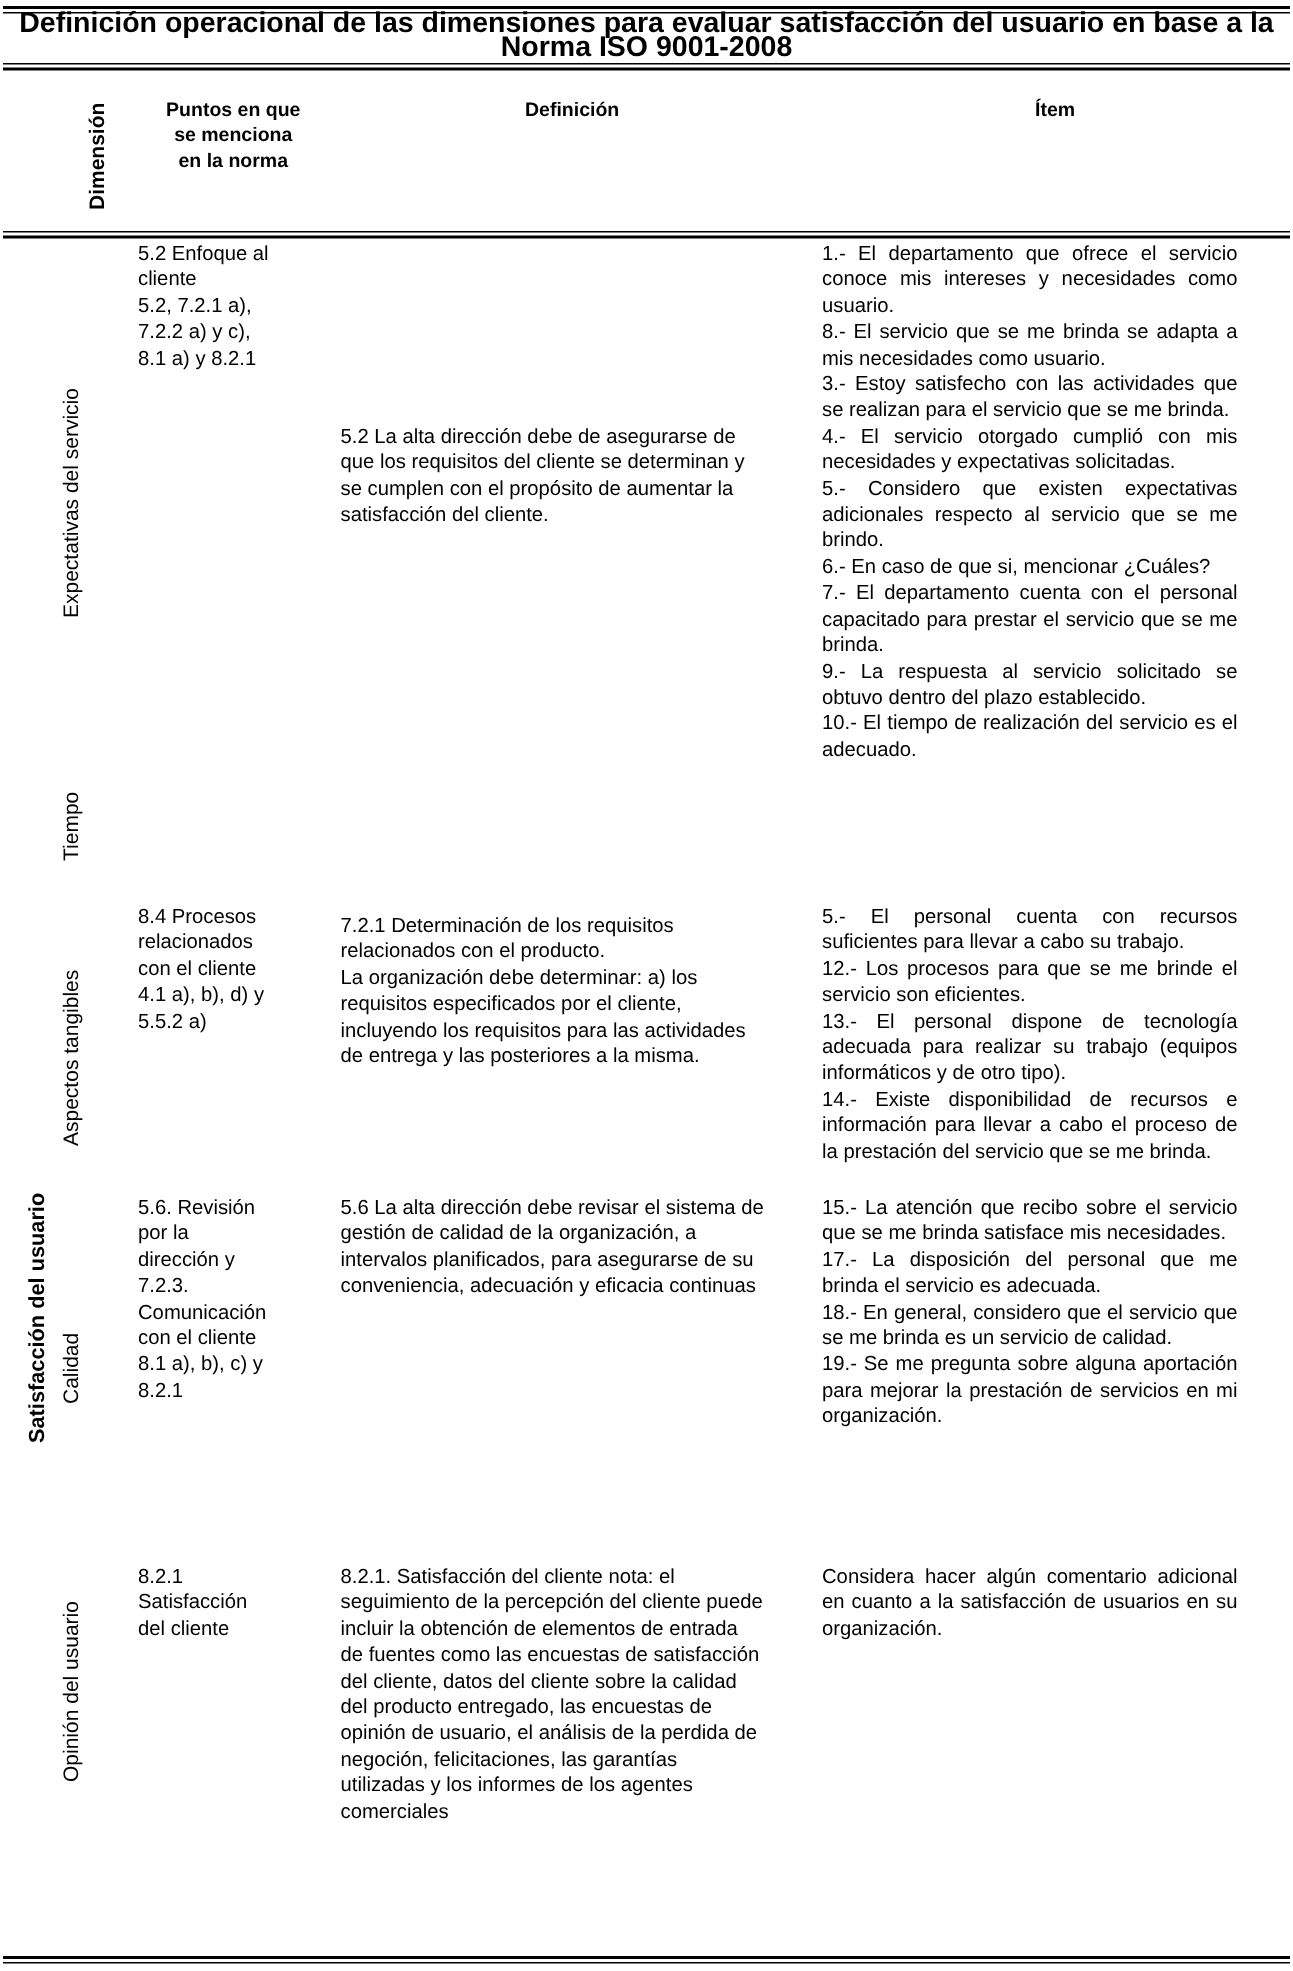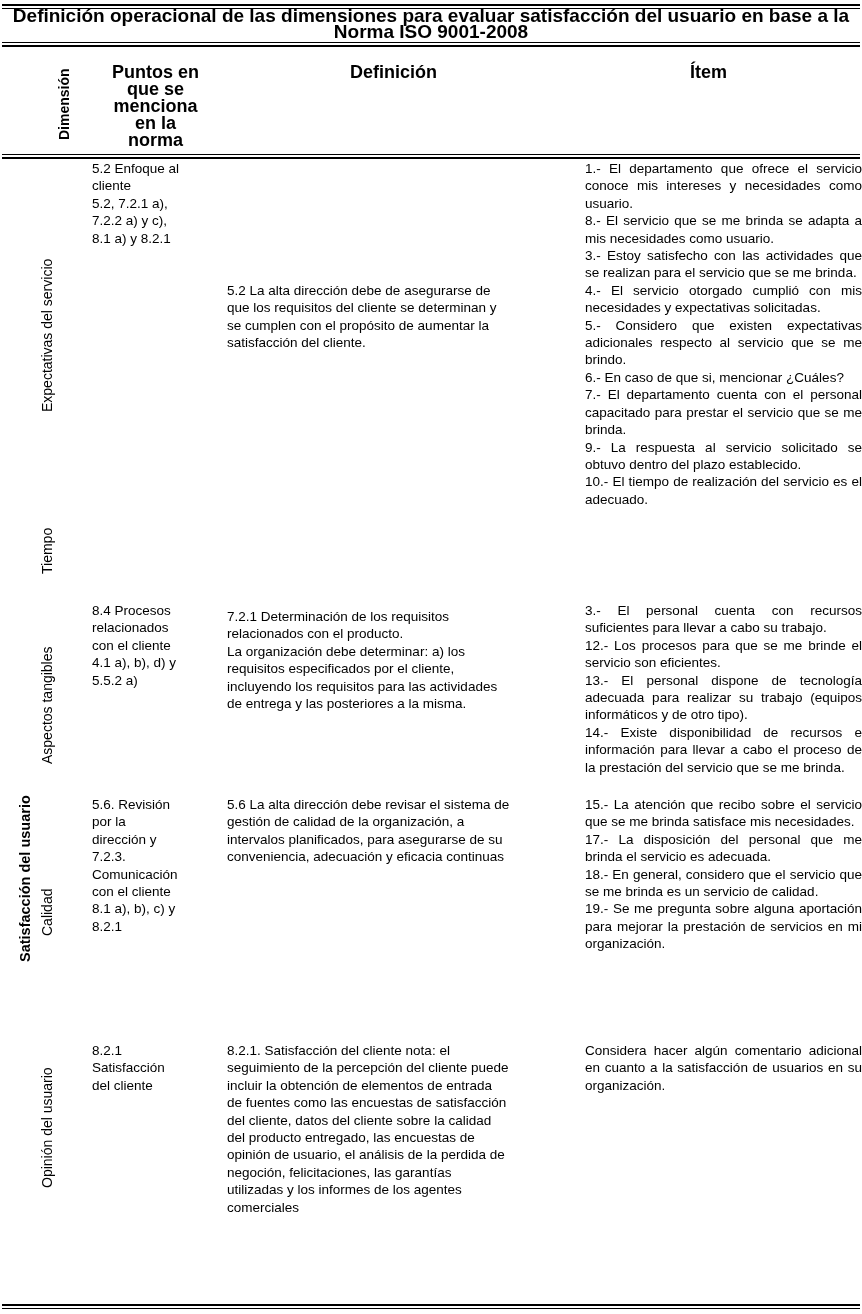--- a/index.html
+++ b/index.html
@@ -2,28 +2,28 @@
 <html><head>
   <meta charset="utf-8">
   <style>
     html, body { margin: 0; padding: 0; background: #ffffff; }
     body { width: 862px; height: 1314px; position: relative; overflow: hidden;
            font-family: "Liberation Sans", sans-serif; color: #000; }
     .rule { position: absolute; left: 2px; right: 2px; border-top: 2px solid #000; height: 0; }
     .rule-thin { position: absolute; left: 2px; right: 2px; border-top: 1px solid #000; height: 0; }
     .title { position: absolute; left: 10px; right: 10px; top: 8px;
              font-weight: bold; font-size: 19px; line-height: 16px; text-align: center; }
-    .hdr { position: absolute; font-weight: bold; font-size: 18px; line-height: 17px; }
+    .hdr { position: absolute; font-weight: bold; font-size: 13px; line-height: 17px; }
     .vtext { position: absolute; white-space: nowrap; transform-origin: 0 0;
              transform: rotate(-90deg); font-size: 14px; line-height: 16px; }
     .vtext.bold { font-weight: bold; }
     .cell { position: absolute; font-size: 13.5px; line-height: 17.4px; }
     .pts { left: 92px; width: 112px; white-space: pre-line; }
     .def { left: 227px; width: 330px; white-space: pre-line; }
-    .item { left: 585px; width: 277px; }
+    .item { left: 548px; width: 277px; }
     .item p { margin: 0; text-align: justify; }
   </style>
 </head>
 <body>
 
 <div class="rule" style="top:4px;"></div>
 <div class="rule-thin" style="top:8px;"></div>
 <div class="title">Definición operacional de las dimensiones para evaluar satisfacción del usuario en base a la Norma ISO 9001-2008</div>
 <div class="rule-thin" style="top:42px;"></div>
 <div class="rule" style="top:45px;"></div>
@@ -70,21 +70,21 @@
 con el cliente
 4.1 a), b), d) y
 5.5.2 a)</div>
 <div class="cell def" style="top:608px;">7.2.1 Determinación de los requisitos
 relacionados con el producto.
 La organización debe determinar: a) los
 requisitos especificados por el cliente,
 incluyendo los requisitos para las actividades
 de entrega y las posteriores a la misma.</div>
 <div class="cell item" style="top:602px;">
-  <p>3.- El personal cuenta con recursos suficientes para llevar a cabo su trabajo.</p>
+  <p>5.- El personal cuenta con recursos suficientes para llevar a cabo su trabajo.</p>
   <p>12.- Los procesos para que se me brinde el servicio son eficientes.</p>
   <p>13.- El personal dispone de tecnología adecuada para realizar su trabajo (equipos informáticos y de otro tipo).</p>
   <p>14.- Existe disponibilidad de recursos e información para llevar a cabo el proceso de la prestación del servicio que se me brinda.</p>
 </div>
 
 <div class="cell pts" style="top:796px;">5.6. Revisión
 por la
 dirección y
 7.2.3.
 Comunicación

